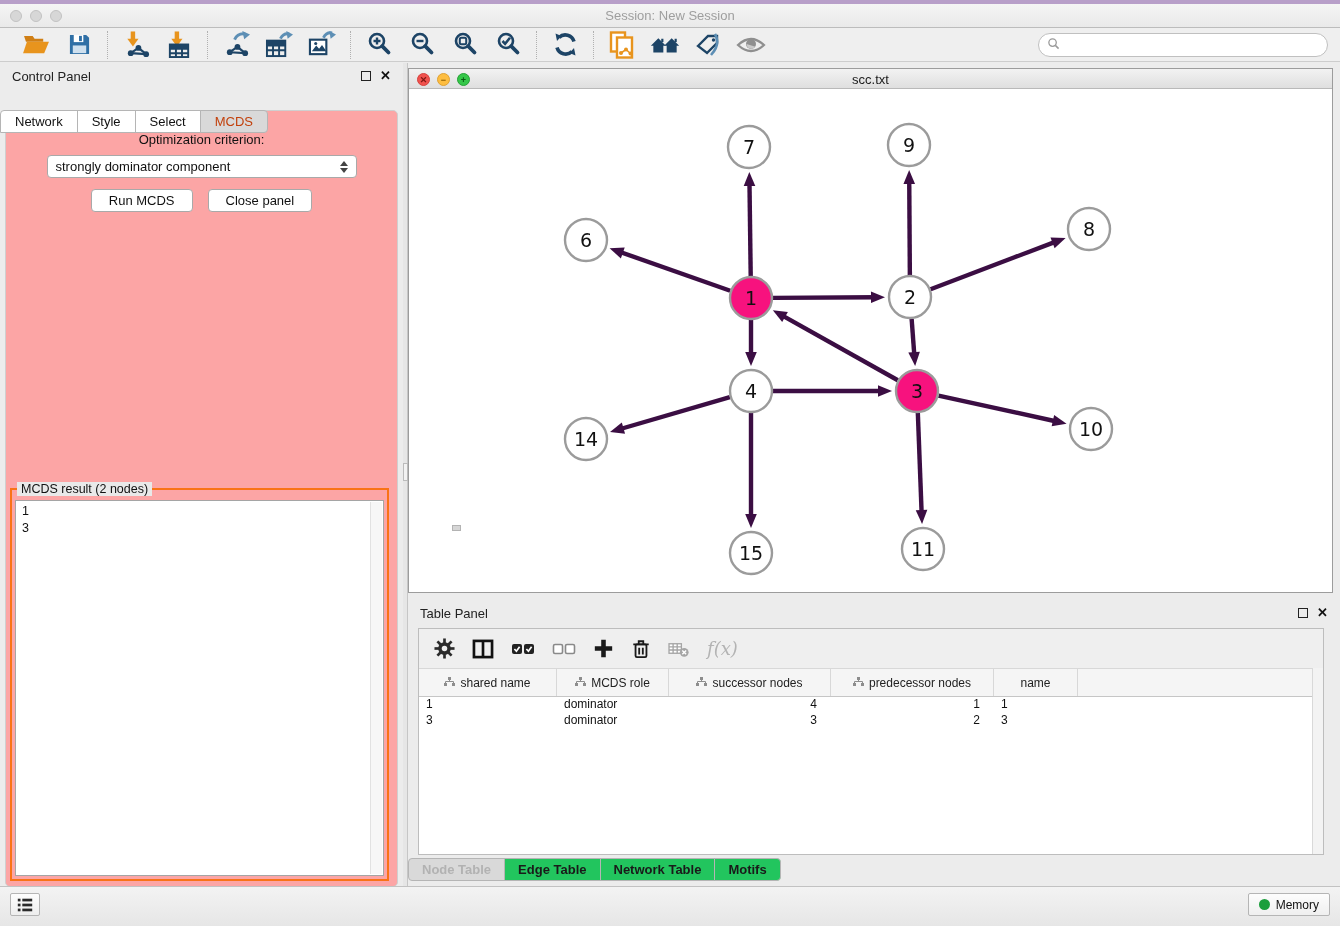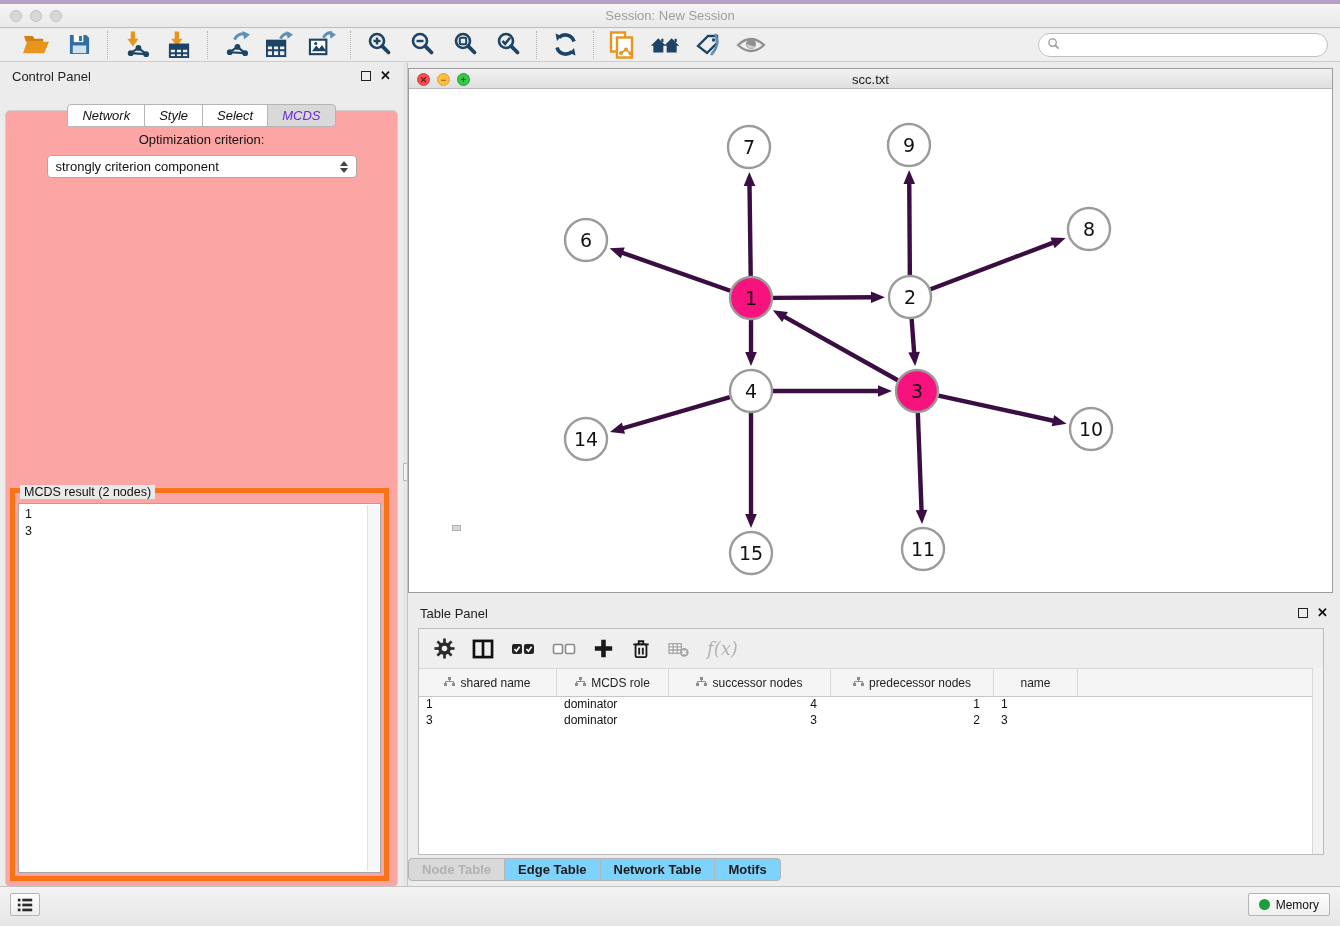--- a/index.html
+++ b/index.html
@@ -24,36 +24,36 @@
     border:1px solid #c0c0c0; border-radius:12px; display:flex; align-items:center; padding-left:8px; gap:5px; }
   #search-input { border:none; outline:none; flex:1; font-size:12px; background:transparent; color:#333; }
 
   
   #control-panel { position:absolute; top:63px; left:0; width:403px; bottom:35px; background:#ececec; }
   .panel-header { height:26px; display:flex; align-items:center; padding:4px 12px; }
   .panel-title { font-size:13px; color:#222; }
   .panel-hdr-icons { margin-left:auto; display:flex; align-items:center; gap:9px; }
   .float-glyph { width:10px; height:10px; border:1.5px solid #222; display:inline-block; }
   .close-glyph { font-size:13px; font-weight:bold; color:#111; line-height:10px; }
-  #cp-tabs { position:relative; z-index:2; display:flex; justify-content:center; margin-top:15px;font-style:italic; }
+  #cp-tabs { position:relative; z-index:2; display:flex; justify-content:flex-start; margin-top:21px; }
   .cp-tab { font-size:13px; padding:3px 14px 3px; background:#fff; border:1px solid #b5b5b5; margin-left:-1px;
     color:#111; }
   .cp-tab:first-child { border-radius:4px 0 0 0; margin-left:0; }
-  .cp-tab.active { background:#d9d9d9; color:#6d28d9; border-radius:0 4px 4px 0; }
+  .cp-tab.active { background:#d9d9d9; color:#c2410c; border-radius:0 4px 4px 0; }
   #cp-content { position:absolute; left:5px; right:5px; top:47px; bottom:4px; background:#fca5a5;
     border:1px solid #cfcfcf; border-radius:5px; }
   #opt-label { text-align:center; margin-top:21px; font-size:13px; color:#111; }
   #opt-select { width:310px; height:23px; margin:8px auto 0; background:#fff; border:1px solid #a9a9a9;
     border-radius:4px; display:flex; align-items:center; padding:0 8px; font-size:13px; color:#111; }
   .stepper { margin-left:auto; display:flex; flex-direction:column; gap:2px; align-items:center; }
   .arr-up { width:0; height:0; border-left:4px solid transparent; border-right:4px solid transparent; border-bottom:5px solid #444; }
   .arr-dn { width:0; height:0; border-left:4px solid transparent; border-right:4px solid transparent; border-top:5px solid #444; }
   #cp-buttons { display:flex; justify-content:center; gap:15px; margin-top:11px; }
   .cp-btn { font-size:13px; padding:3px 17px; background:#fff; border:1px solid #a9a9a9; border-radius:4px; color:#111; }
-  #result-group { position:absolute; left:4px; right:8px; top:377px; bottom:5px; border:5px solid #f97316; }
+  #result-group { position:absolute; left:4px; right:8px; top:377px; bottom:5px; border:2px solid #f97316; }
   #result-legend { position:absolute; top:-8px; left:5px; background:#e9e9e9; padding:0 4px; font-size:12.5px; color:#111; }
   #result-area { position:absolute; left:3px; right:3px; top:10px; bottom:3px; background:#fff; border:1px solid #a5a5a5; }
   #result-text { font-size:12.5px; line-height:17px; padding:2px 6px; white-space:pre; color:#111; }
   #result-scroll { position:absolute; right:1px; top:1px; bottom:1px; width:12px; background:#f7f7f7; border-left:1px solid #e2e2e2; }
 
   
   #v-divider { position:absolute; top:63px; left:403px; width:5px; bottom:35px; background:#e6e6e6; border-right:1px solid #c6c6c6; }
   #v-handle { position:absolute; top:400px; left:0; width:5px; height:18px; background:#f2f2f2; border:1px solid #bbb; }
 
   
@@ -75,21 +75,21 @@
   .tp-icon { display:flex; align-items:center; justify-content:center; }
   .fx-label { font-family:"DejaVu Serif", serif; font-style:italic; font-size:18px; color:#b3b3b3; }
   #tp-thead { display:flex; height:29px; background:#f5f5f5; border-top:1px solid #d8d8d8; border-bottom:1px solid #c6c6c6; }
   .th { display:flex; align-items:center; justify-content:center; gap:5px; font-size:12px; color:#222;
     border-right:1px solid #d8d8d8; overflow:hidden; }
   .th-fill { flex:1; border-right:none; }
   .tr { display:flex; height:16px; font-size:12px; color:#111; }
   .td { overflow:hidden; white-space:nowrap; }
   #tp-scroll { position:absolute; right:0; top:39px; bottom:0; width:11px; background:#f3f3f3; border-left:1px solid #d9d9d9; }
   #tp-tabs { position:absolute; bottom:7px; left:0; right:0; display:flex; justify-content:flex-start; }
-  .tp-tab { font-size:13px; font-weight:bold; padding:3px 13px; background:#7dd3fc; border:1px solid #b5b5b5; margin-left:-1px; color:#1a1a1a; }
+  .tp-tab { font-size:13px; font-weight:bold; padding:3px 13px; background:#22c55e; border:1px solid #b5b5b5; margin-left:-1px; color:#1a1a1a; }
   .tp-tab:first-child { margin-left:0; border-radius:4px 0 0 4px; }
   .tp-tab:last-child { border-radius:0 4px 4px 0; }
   .tp-tab.active { background:#d9d9d9; color:#b2b2b2; }
 
   
   #statusbar { position:absolute; bottom:0; left:0; right:0; height:40px; background:linear-gradient(#f3f3f3,#e6e6e6); border-top:1px solid #c2c2c2; }
   #list-button { position:absolute; left:10px; top:6px; width:30px; height:23px; background:linear-gradient(#fdfdfd,#eee);
     border:1px solid #b5b5b5; border-radius:2px; display:flex; align-items:center; justify-content:center; }
   #memory-button { position:absolute; right:10px; top:6px; height:23px; padding:0 10px; background:linear-gradient(#fdfdfd,#efefef);
     border:1px solid #b5b5b5; border-radius:2px; display:flex; align-items:center; gap:6px; font-size:12px; color:#111; }
@@ -299,25 +299,29 @@
   </div>
   <div id="cp-tabs">
       <span class="cp-tab">Network</span>
       <span class="cp-tab">Style</span>
       <span class="cp-tab">Select</span>
       <span class="cp-tab active">MCDS</span>
     </div>
   <div id="cp-content">
     <div id="opt-label">Optimization criterion:</div>
     <div id="opt-select">
-      <span>strongly criterion component</span>
+      <span>strongly dominator component</span>
       <span class="stepper">
           <span class="arr-up"></span>
           <span class="arr-dn"></span>
         </span>
+    </div>
+    <div id="cp-buttons">
+      <button class="cp-btn">Run MCDS</button>
+      <button class="cp-btn">Close panel</button>
     </div>
     <div id="result-group">
       <div id="result-legend">MCDS result (2 nodes)</div>
       <div id="result-area">
         <div id="result-text">1
 3</div>
         <div id="result-scroll"></div>
       </div>
     </div>
   </div>

